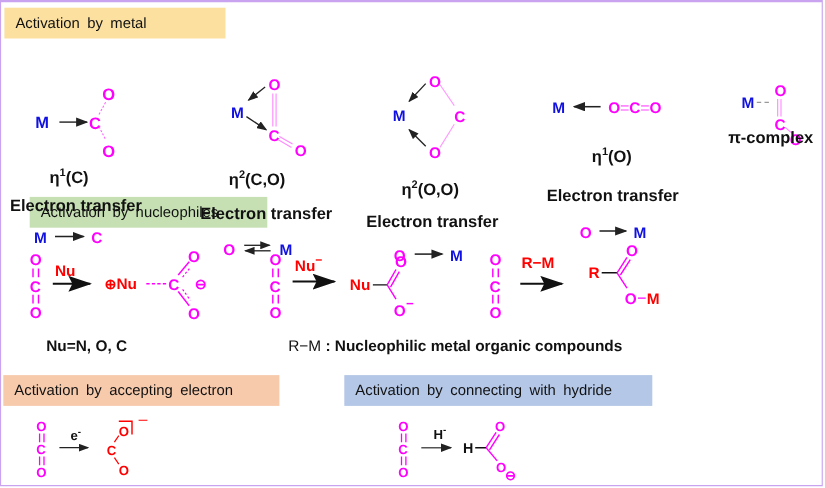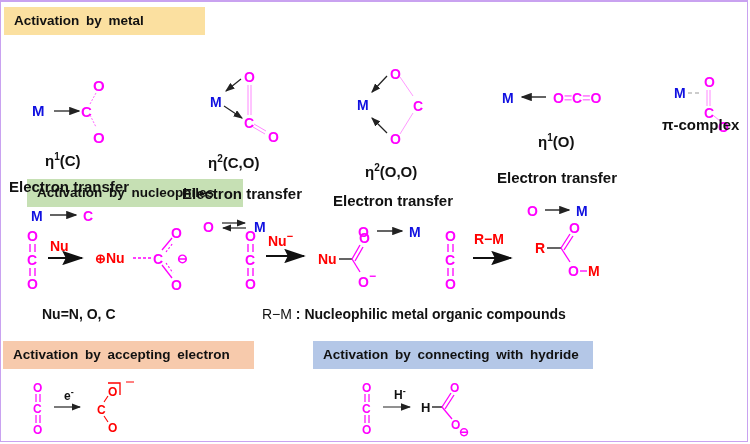--- a/index.html
+++ b/index.html
@@ -1,20 +1,20 @@
 <!DOCTYPE html>
 <html><head>
 <meta charset="utf-8">
 <style>
   html, body { margin:0; padding:0; background:#ffffff; }
   body { width:750px; height:444px; position:relative; overflow:hidden;
          font-family:"Liberation Sans", sans-serif; }
   #frame { position:absolute; left:0; top:0; width:748px; height:442px;
            border:1px solid #c9a2f0; border-top:2px solid #c9a2f0; box-sizing:border-box; }
-  .hdr { position:absolute; height:28px; line-height:28px; font-size:13.5px; font-weight:bold;
+  .hdr { position:absolute; height:28px; line-height:28px; font-size:13.5px; font-weight:normal;
          color:#111; padding-left:10px; box-sizing:border-box; word-spacing:3px; }
   #h1 { left:4px; top:7px; width:201px; background:#fbe0a0; }
   #h2 { left:3px; top:179px; width:216px; background:#c6e0b4;margin-left:24px; }
   #h3 { left:3px; top:341px; width:251px; background:#f7caac; }
   #h4 { left:313px; top:341px; width:280px; background:#b4c7e7; }
   svg#chem { position:absolute; left:0; top:0; }
   .t { font-family:"Liberation Sans", sans-serif; font-weight:bold; }
   .lbl { font-size:15px; fill:#111; }
   .m { fill:#1010e0; }
   .p { fill:#ff00ff; }

